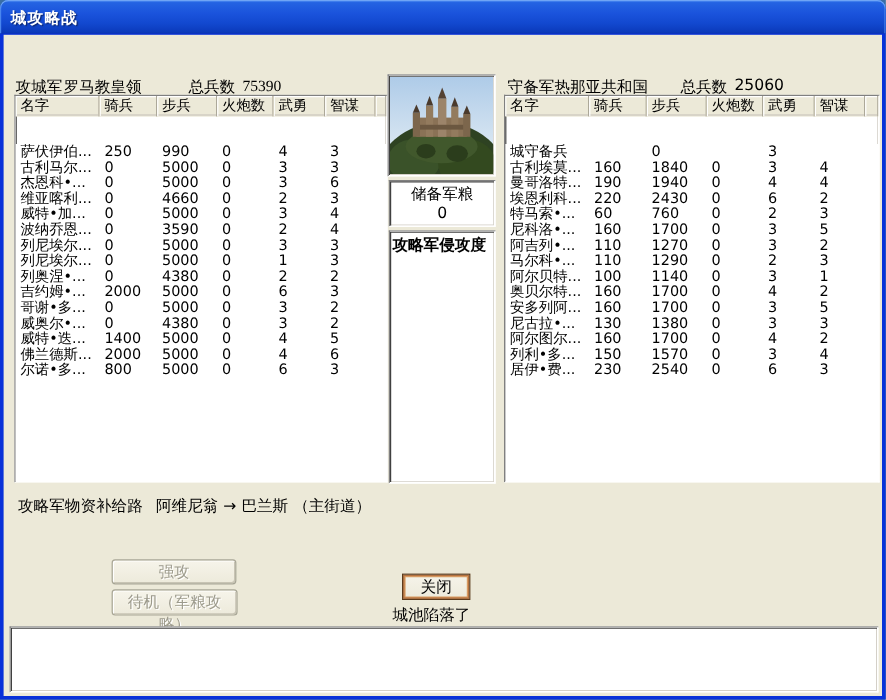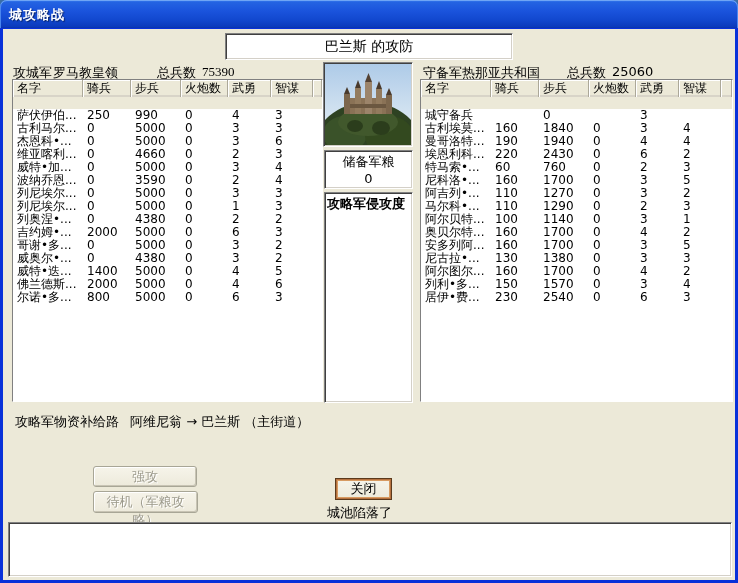--- a/index.html
+++ b/index.html
@@ -14,26 +14,26 @@
   .client{position:absolute;left:3px;top:29px;width:732px;height:551px;background:#ECE9D8;overflow:hidden;}
 
   .sunken{background:#fff;border:1px solid;border-color:#808080 #fff #fff #808080;
           box-shadow:inset 1px 1px 0 #404040, inset -1px -1px 0 #D4D0C8;}
   .battle-title{position:absolute;left:222px;top:4px;width:286px;height:25px;line-height:25px;
                 text-align:center;font-size:14px;color:#000;}
 
   .lbl{position:absolute;font-size:13px;color:#000;white-space:nowrap;}
 
   .listview{position:absolute;box-sizing:border-box;overflow:hidden;}
-  .lv-head{display:flex;height:29px;background:#ECE9D8;}
+  .lv-head{display:flex;height:17px;background:#ECE9D8;}
   .hc{box-sizing:border-box;height:17px;line-height:16px;font-size:12px;padding-left:4px;
       background:#ECE9D8;border-right:1px solid #ACA899;box-shadow:inset 1px 1px 0 #fff,inset 0 -2px 0 #D8D4C8;
       overflow:hidden;white-space:nowrap;}
   .hfill{flex:1;box-shadow:inset 1px 1px 0 #fff,inset 0 -2px 0 #D8D4C8;}
-  .lv-body{background:#fff;}
+  .lv-body{background:#fff;margin-top:23px;}
   .lv-row{display:flex;height:13px;}
   .c{box-sizing:border-box;height:13px;line-height:13px;font-size:12px;padding-left:4px;
      overflow:hidden;white-space:nowrap;color:#000;}
   .c0{width:70px}.c1{width:48px}.c2{width:50px}.c3{width:47px}.c4{width:43px}.c5{width:42px}
 
   .imgbox{position:absolute;box-sizing:border-box;padding:1px;}
   .imgbox svg{display:block;}
 
   .centerbox{position:absolute;box-sizing:border-box;font-size:13px;color:#000;}
 
@@ -51,21 +51,20 @@
 </head>
 <body>
 
 <div class="window">
   <div class="titlebar">
     <span class="titletext">城攻略战</span>
   </div>
 
   <div class="client">
 
-    <div class="battle-title sunken">巴兰斯 的攻防</div>
 
     <span class="lbl" style="left:10px;top:35px;">攻城军</span>
     <span class="lbl" style="left:50px;top:35px;">罗马教皇领</span>
     <span class="lbl" style="left:154px;top:35px;">总兵数</span>
     <span class="lbl" style="left:199px;top:35px;font-family:Liberation Serif, serif;">75390</span>
 
     <span class="lbl" style="left:420px;top:35px;">守备军</span>
     <span class="lbl" style="left:459px;top:35px;">热那亚共和国</span>
     <span class="lbl" style="left:564px;top:35px;">总兵数</span>
     <span class="lbl" style="left:609px;top:35px;">25060</span>

